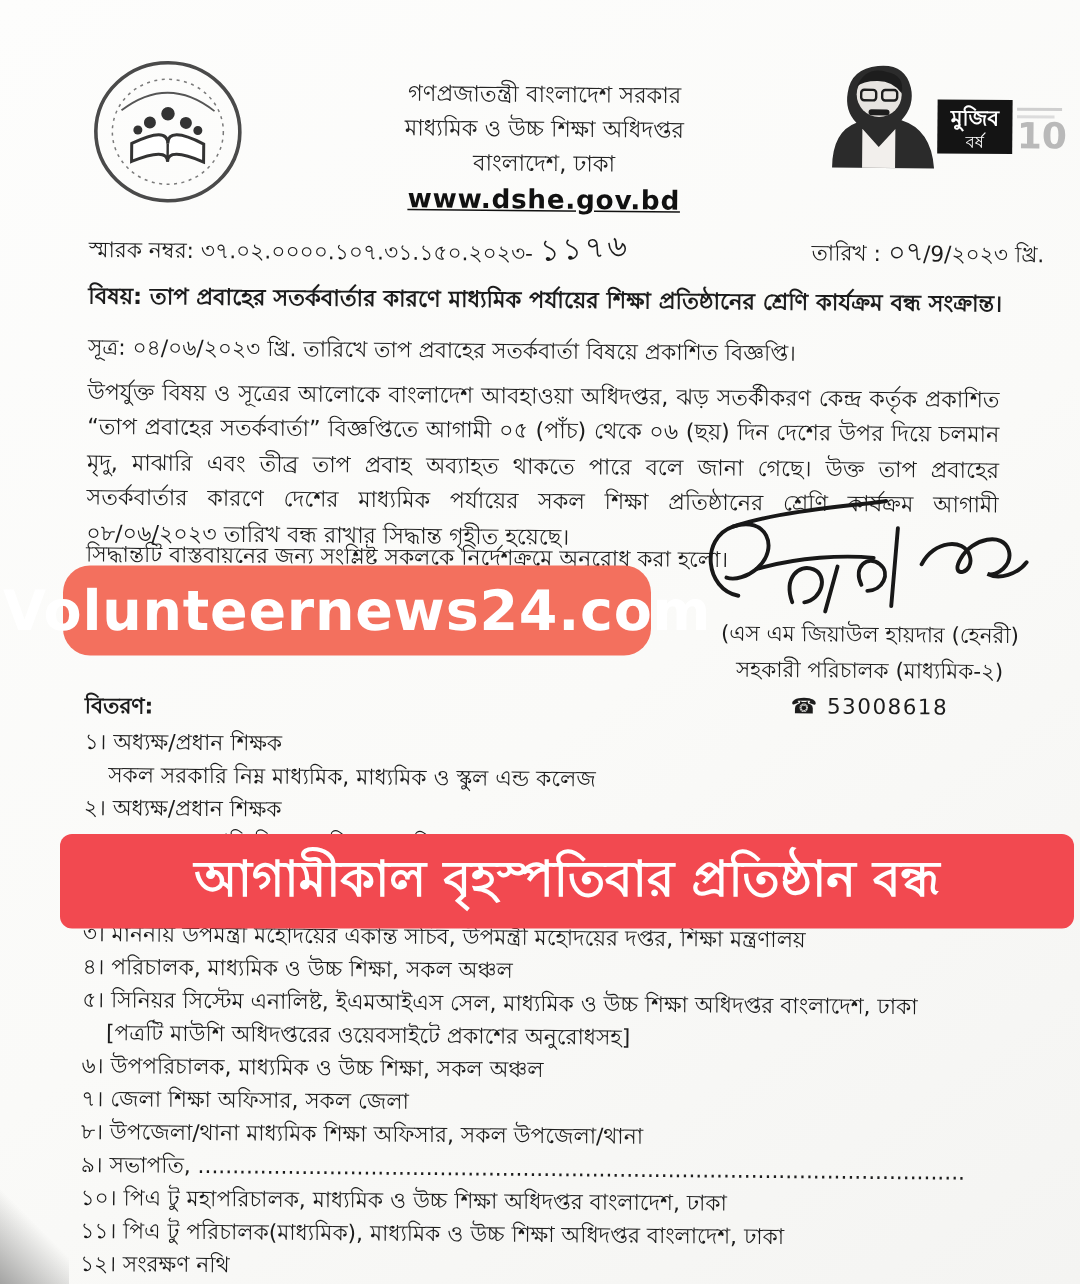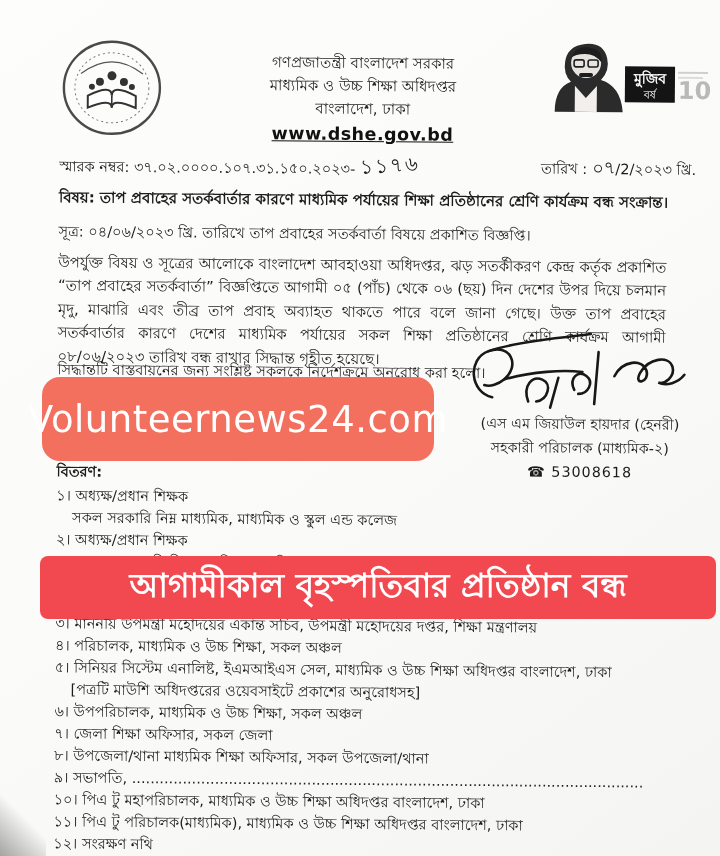--- a/index.html
+++ b/index.html
@@ -38,24 +38,24 @@
   .body-par{position:absolute;left:57px;top:253px;width:608px;font-size:14.8px;line-height:23.4px;text-align:justify;}
   .request{position:absolute;left:57px;top:361px;font-size:14.5px;}
 
   
   .sig{position:absolute;right:16px;top:330px;width:248px;text-align:center;font-size:14.3px;line-height:24px;}
   .sig svg{display:block;margin:0 auto -6px auto;}
   .phone-line{letter-spacing:1px;}
 
   
   .banner-site{
-    position:absolute;left:42px;top:377px;width:392px;height:84px;z-index:8;
+    position:absolute;left:42px;top:377px;width:392px;height:60px;z-index:8;
     background:#f3705e;border-radius:18px;
     display:flex;align-items:center;justify-content:center;
-    color:#fff;font-size:37px;font-weight:normal;letter-spacing:.5px;
+    color:#fff;font-size:37px;font-weight:bold;letter-spacing:.5px;
   }
   .banner-headline{
     position:absolute;left:40px;top:556px;width:676px;height:63px;z-index:8;
     background:#f24950;border-radius:8px;
     display:flex;align-items:center;justify-content:center;
     color:#fff;font-size:33px;font-weight:bold;white-space:nowrap;
   }
 
   
   .dist-a{position:absolute;left:57px;top:463px;font-size:14.5px;line-height:22px;}
@@ -111,21 +111,21 @@
       </svg>
     </div>
 
     <div class="meta-row">
       <div>
         <span>স্মারক নম্বর: ৩৭.০২.০০০০.১০৭.৩১.১৫০.২০২৩-</span>
         <span class="hand">১১৭৬</span>
       </div>
       <div>
         <span>তারিখ :</span>
-        <span class="hand-date">০৭</span><span>/2/২০২৩ খ্রি.</span>
+        <span class="hand-date">০৭</span><span>/9/২০২৩ খ্রি.</span>
       </div>
     </div>
 
     <div class="subject">বিষয়: তাপ প্রবাহের সতর্কবার্তার কারণে মাধ্যমিক পর্যায়ের শিক্ষা প্রতিষ্ঠানের শ্রেণি কার্যক্রম বন্ধ সংক্রান্ত।</div>
     <div class="reference">সূত্র: ০৪/০৬/২০২৩ খ্রি. তারিখে তাপ প্রবাহের সতর্কবার্তা বিষয়ে প্রকাশিত বিজ্ঞপ্তি।</div>
     <div class="body-par">উপর্যুক্ত বিষয় ও সূত্রের আলোকে বাংলাদেশ আবহাওয়া অধিদপ্তর, ঝড় সতর্কীকরণ কেন্দ্র কর্তৃক প্রকাশিত “তাপ প্রবাহের সতর্কবার্তা” বিজ্ঞপ্তিতে আগামী ০৫ (পাঁচ) থেকে ০৬ (ছয়) দিন দেশের উপর দিয়ে চলমান মৃদু, মাঝারি এবং তীব্র তাপ প্রবাহ অব্যাহত থাকতে পারে বলে জানা গেছে। উক্ত তাপ প্রবাহের সতর্কবার্তার কারণে দেশের মাধ্যমিক পর্যায়ের সকল শিক্ষা প্রতিষ্ঠানের শ্রেণি কার্যক্রম আগামী ০৮/০৬/২০২৩ তারিখ বন্ধ রাখার সিদ্ধান্ত গৃহীত হয়েছে।</div>
     <div class="request">সিদ্ধান্তটি বাস্তবায়নের জন্য সংশ্লিষ্ট সকলকে নির্দেশক্রমে অনুরোধ করা হলো।</div>
 
     <div class="sig">
       <svg width="236" height="86" viewBox="0 0 236 86">

